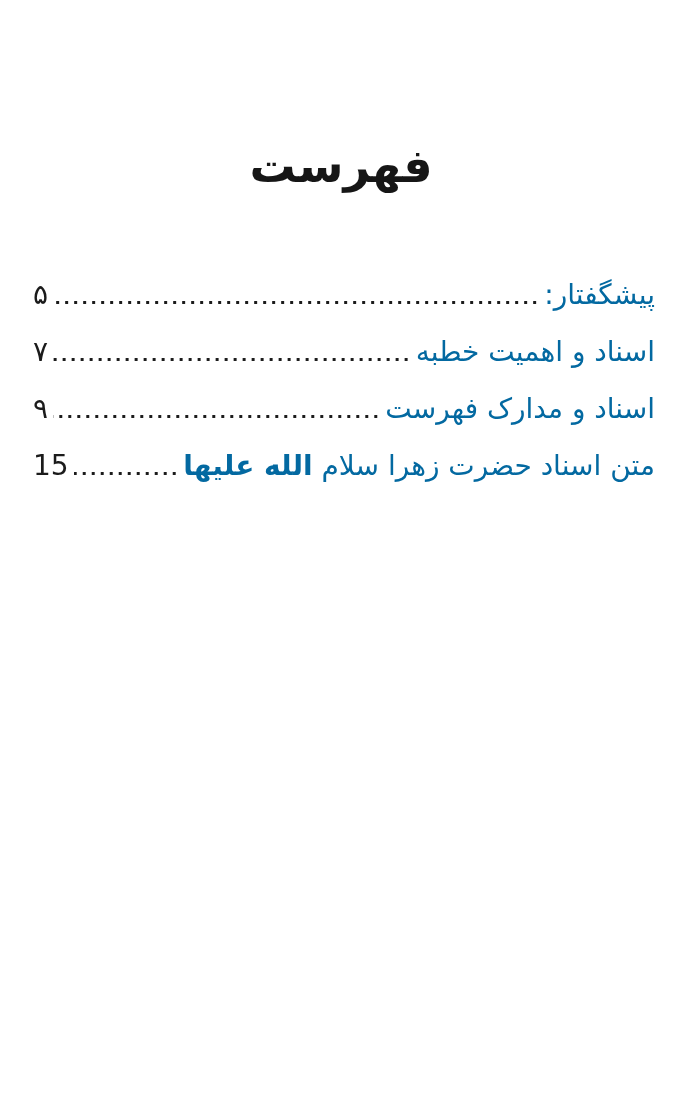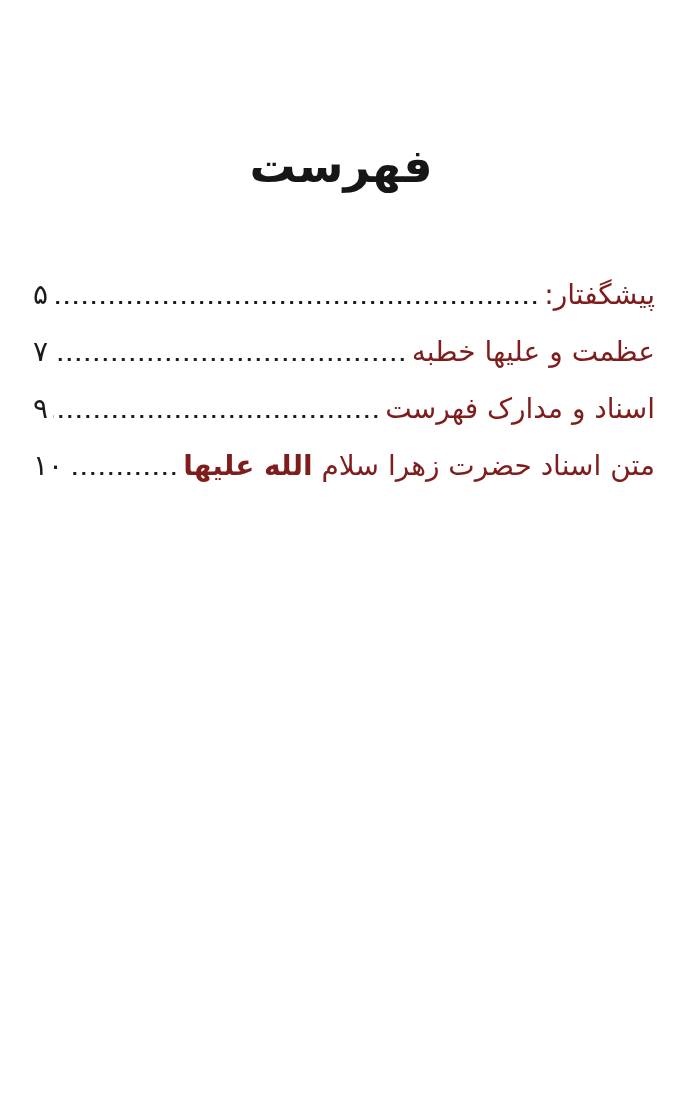--- a/index.html
+++ b/index.html
@@ -34,21 +34,21 @@
   .toc-row {
     display: flex;
     direction: rtl;
     align-items: center;
     height: 57px;
     font-size: 28px;
     white-space: nowrap;
   }
   .toc-label {
     flex: 0 0 auto;
-    color: #7f1d1d;
+    color: #0369a1;
   }
   .toc-label .emph {
     font-weight: bold;
   }
   .leader {
     flex: 1 1 auto;
     height: 3px;
     margin: 0 5px;
     transform: translateY(8px);
     background-image: radial-gradient(circle, #1a1a1a 1.4px, transparent 1.9px);
@@ -71,31 +71,31 @@
 
   <div class="toc">
 
     <div class="toc-row">
       <span class="toc-label">پیشگفتار:</span>
       <span class="leader"></span>
       <span class="pagenum">۵</span>
     </div>
 
     <div class="toc-row">
-      <span class="toc-label">عظمت و علیها خطبه</span>
+      <span class="toc-label">اسناد و اهمیت خطبه</span>
       <span class="leader"></span>
       <span class="pagenum">۷</span>
     </div>
 
     <div class="toc-row">
       <span class="toc-label">اسناد و مدارک فهرست</span>
       <span class="leader"></span>
       <span class="pagenum">۹</span>
     </div>
 
     <div class="toc-row">
       <span class="toc-label"><span>متن اسناد حضرت زهرا سلام </span><span class="emph">الله علیها</span></span>
       <span class="leader"></span>
-      <span class="pagenum">۱۰</span>
+      <span class="pagenum">15</span>
     </div>
 
   </div>
 </div>
 
 </body></html>

